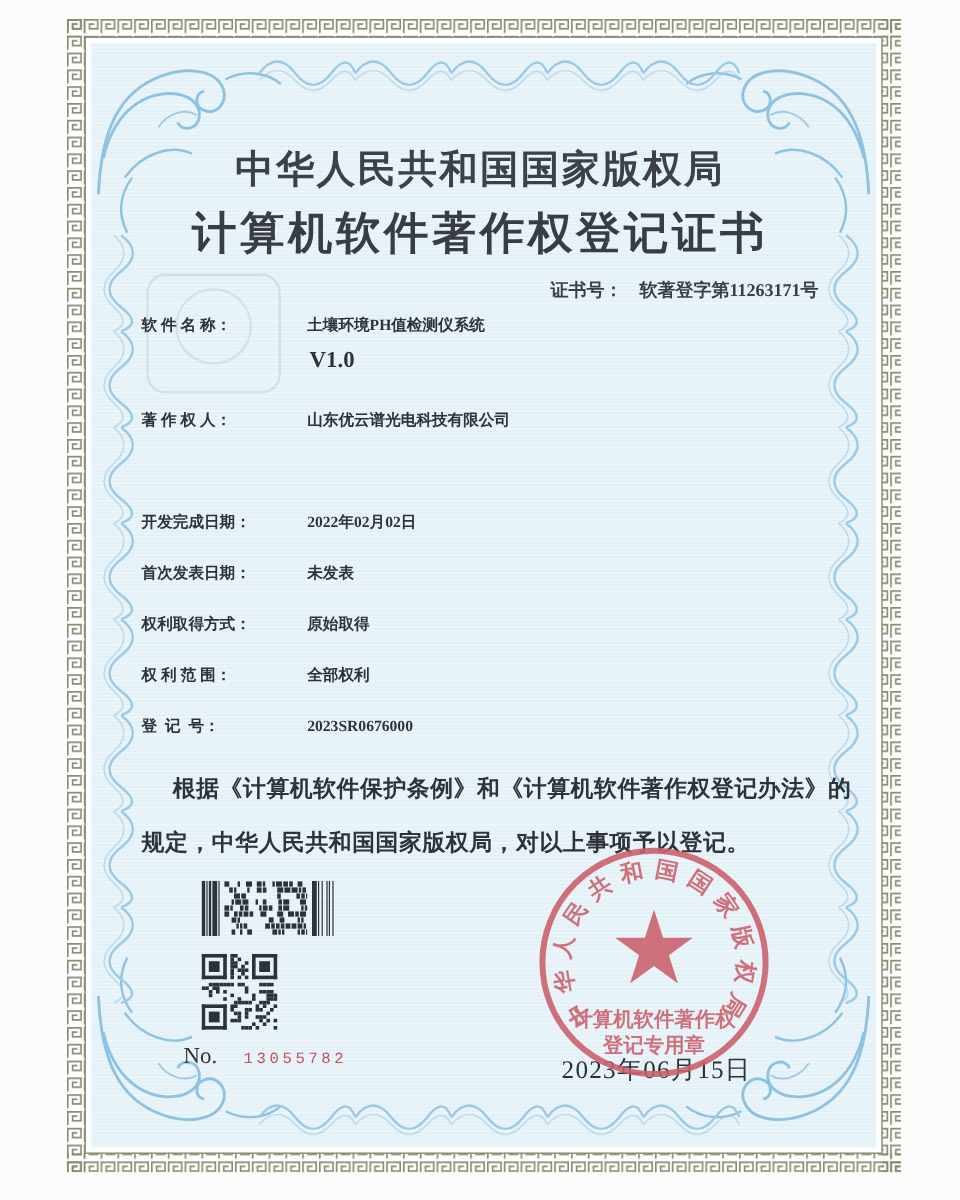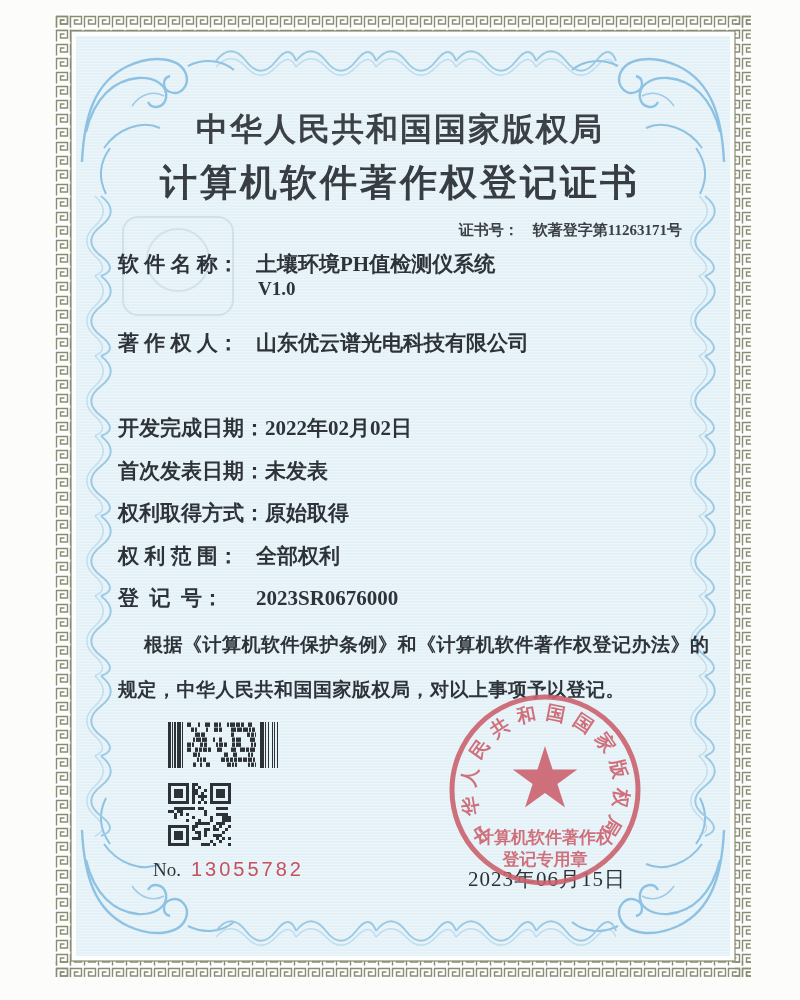--- a/index.html
+++ b/index.html
@@ -13,21 +13,21 @@
   .paper{
     position:absolute;left:21px;top:21px;right:21px;bottom:21px;
     background:#e4f1f7;
   }
   .paper::before{
     content:"";position:absolute;inset:0;
     background:repeating-linear-gradient(180deg, rgba(255,255,255,.30) 0 1px, rgba(255,255,255,0) 1px 3px);
     pointer-events:none;
   }
   .floral{position:absolute;left:0;top:0;}
-  .content{position:absolute;left:0;top:0;width:800px;height:892px;}
+  .content{position:absolute;left:0;top:12px;width:800px;height:892px;}
   .ghost{
     position:absolute;left:122px;top:216px;width:108px;height:96px;
     border:2px solid rgba(150,178,195,.28);border-radius:16px;
   }
   .ghost::after{
     content:"";position:absolute;left:22px;top:10px;width:60px;height:60px;
     border:2px solid rgba(150,178,195,.25);border-radius:50%;
   }
   .t1{
     position:absolute;left:50%;transform:translateX(-50%);top:108px;
@@ -35,37 +35,37 @@
   }
   .t2{
     position:absolute;left:50%;transform:translateX(-50%);top:158px;
     font-size:37px;font-weight:700;letter-spacing:3px;color:#383d44;white-space:nowrap;
   }
   .certno{
     position:absolute;top:221px;right:118px;
     font-size:15px;font-weight:700;color:#3a3f45;white-space:pre;
   }
   .certno .cv{margin-left:14px;}
-  .row{position:absolute;left:118px;font-size:21px;font-weight:600;color:#2e333a;white-space:pre;}
+  .row{position:absolute;left:118px;font-size:13px;font-weight:600;color:#2e333a;white-space:pre;}
   .row .lab{display:inline-block;min-width:138px;white-space:pre;}
   .row .val{white-space:pre;}
   .r1{top:250px}.v2{top:278px;left:258px;position:absolute;font-size:19px;font-weight:600;color:#2e333a;}
   .r2{top:329px}.r3{top:414px}.r4{top:457px}.r5{top:499px}.r6{top:542px}.r7{top:584px}
   .para{
     position:absolute;left:118px;width:578px;
     font-size:19px;font-weight:600;color:#2e333a;letter-spacing:.5px;white-space:nowrap;
   }
   .pl1{top:632px;text-indent:26px;}
   .pl2{top:677px;}
   .barcode{position:absolute;left:168px;top:722px;}
   .qr{position:absolute;left:168px;top:783px;}
   .serial{position:absolute;left:153px;top:858px;font-size:19px;color:#2f343a;}
   .serial .num{
-    font-family:Liberation Sans, sans-serif;
-    color:#c4515c;font-size:20px;letter-spacing:3px;margin-left:10px;
+    font-family:Liberation Mono, monospace;
+    color:#c4515c;font-size:13px;letter-spacing:3px;margin-left:22px;
   }
   .issue-date{
     position:absolute;left:468px;top:865px;
     font-size:21px;font-weight:400;color:#2b3036;letter-spacing:1px;z-index:1;
   }
   .seal{position:absolute;left:443px;top:688px;z-index:2;opacity:.88;}
 </style>
 </head>
 <body>
 

